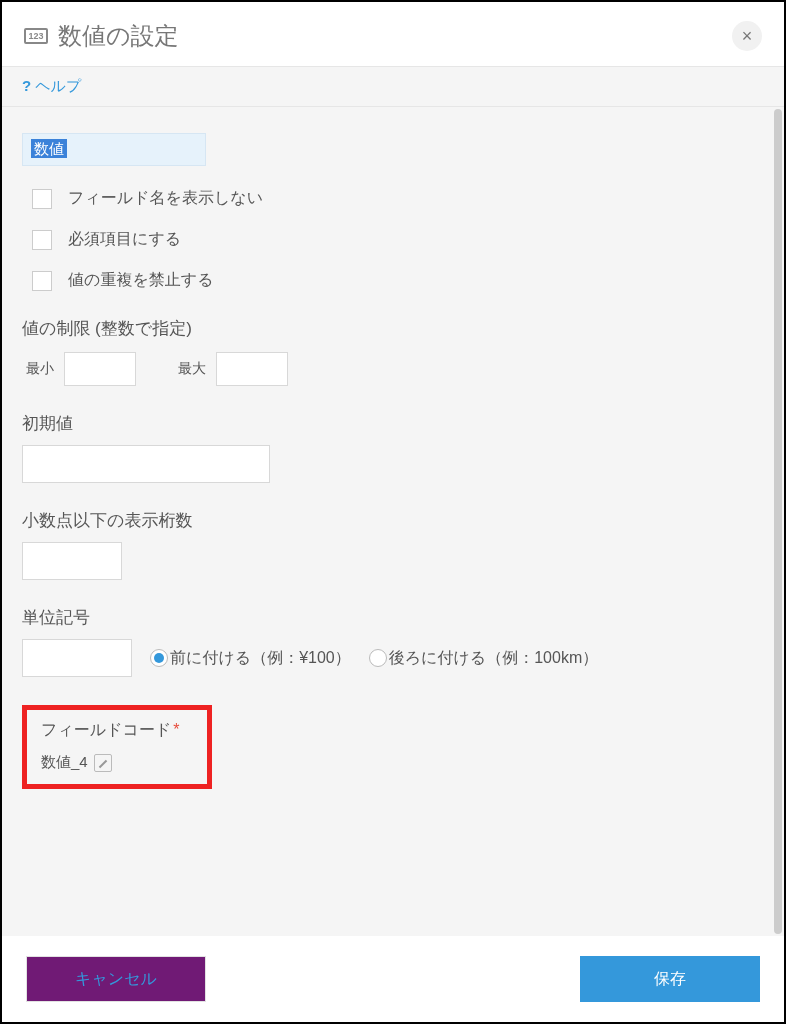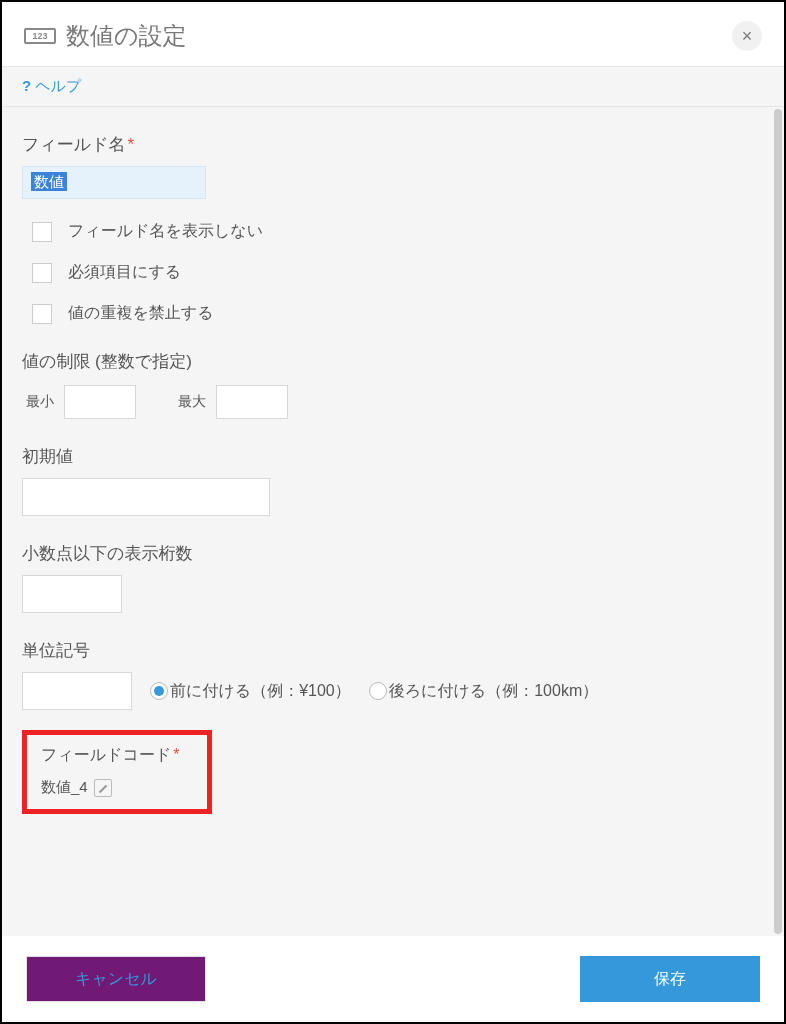--- a/index.html
+++ b/index.html
@@ -17,21 +17,21 @@
     display: flex;
     flex-direction: column;
     position: relative;
   }
   .titlebar {
     display: flex;
     align-items: center;
     padding: 18px 22px 14px 22px;
   }
   .title-icon {
-    width: 32px;
+    width: 24px;
     height: 16px;
     border: 2px solid #888;
     border-radius: 2px;
     display: flex;
     align-items: center;
     justify-content: center;
     font-size: 9px;
     color: #888;
     font-weight: bold;
     margin-right: 10px;
@@ -178,21 +178,21 @@
     content: "";
     width: 10px;
     height: 10px;
     border-radius: 50%;
     background: #3498db;
   }
   .radio-label { font-size: 16px; color:#555; display:flex; align-items:center; gap:2px; }
   .fieldcode-box {
     border: 5px solid #e22;
     padding: 10px 14px 12px 14px;
-    margin-top: 20px;
+    margin-top: 28px;
     display: inline-block;
     min-width: 190px;
   }
   .fieldcode-title { font-size: 16px; color:#555; }
   .fieldcode-val-row {
     display: flex;
     align-items: center;
     gap: 6px;
     margin-top: 12px;
     font-size: 15px;
@@ -258,23 +258,20 @@
 
   <div class="help-bar">
     <a class="help-link">
       <span class="help-q">?</span><span>ヘルプ</span>
     </a>
   </div>
 
   <div class="body-wrap">
     <div class="body">
 
-      <div class="section-label">
-        <span>フィールド名</span><span class="req">*</span>
-      </div>
       <div class="fieldname-input-wrap">
         <span class="fieldname-value">数値</span>
       </div>
 
       <div class="chk-group">
         <div class="chk-row">
           <span class="chk-box"></span>
           <span>フィールド名を表示しない</span>
         </div>
         <div class="chk-row">

